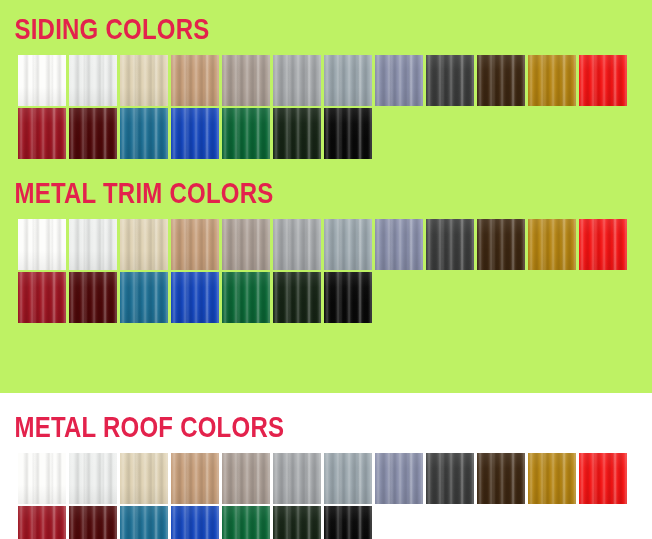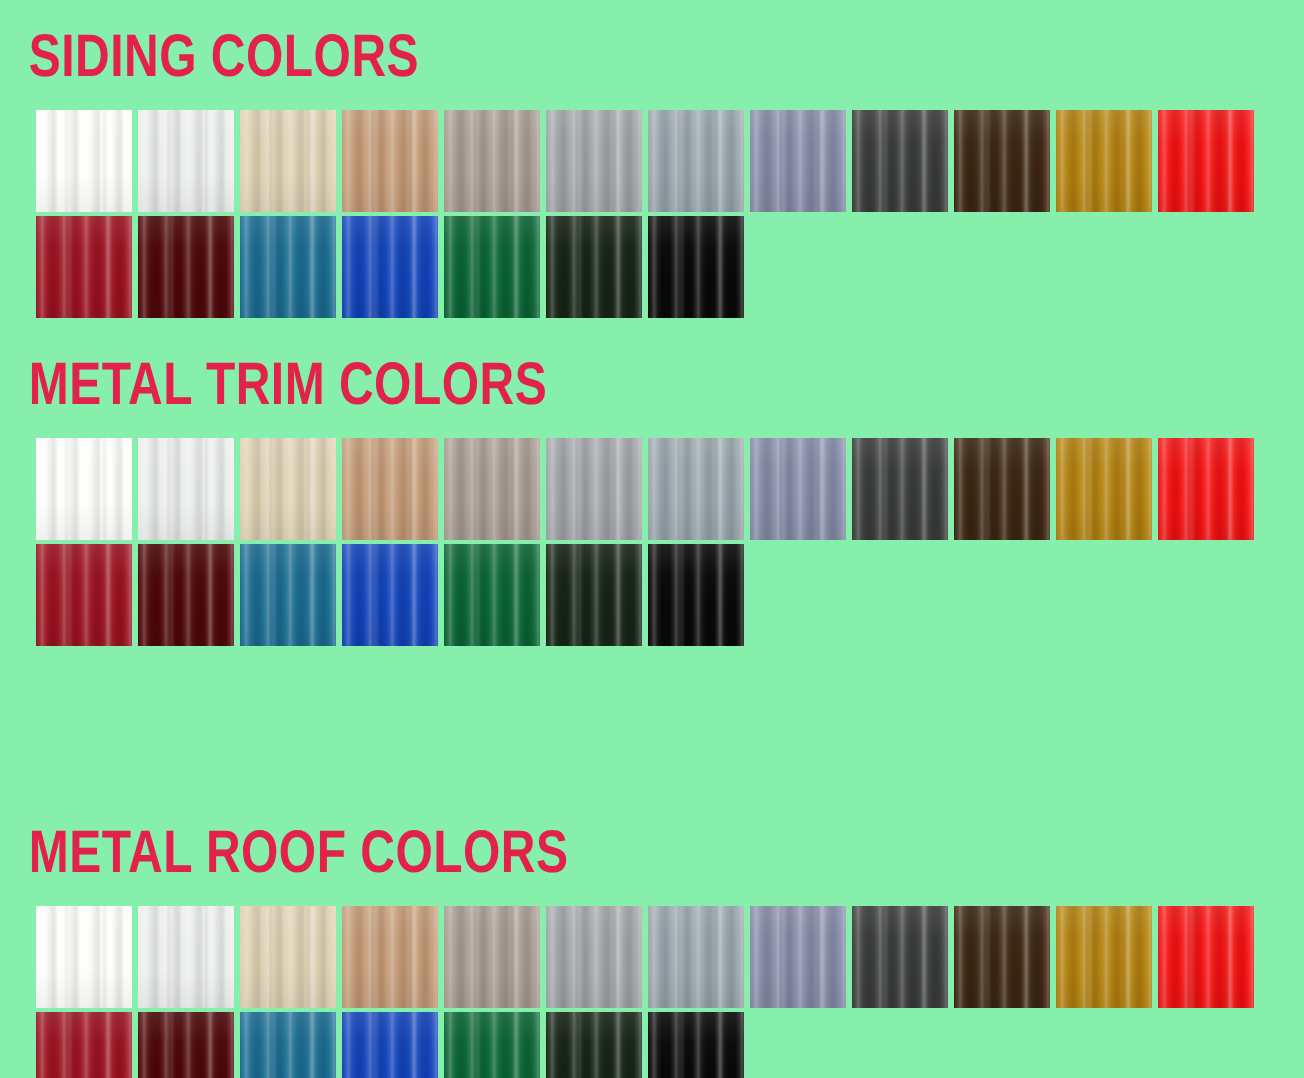--- a/index.html
+++ b/index.html
@@ -9,22 +9,22 @@
   body {
     width: 652px;
     height: 539px;
     background: #ffffff;
     font-family: "Liberation Sans", sans-serif;
     overflow: hidden;
   }
   .sheet {
     position: relative;
     width: 652px;
-    height: 539px;
-    background: #86efac;
+    height: 393px;
+    background: #bef264;
   }
   .section {
     position: absolute;
     left: 0;
     width: 652px;
   }
   #section-siding { top: 12px; }
   #section-trim   { top: 176px; }
   #section-roof   { top: 374px; margin-top: 36px; }
 

